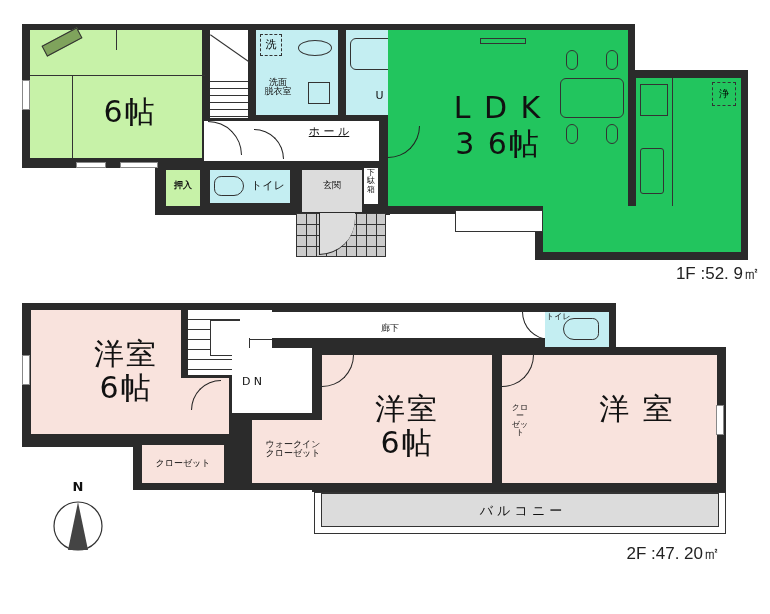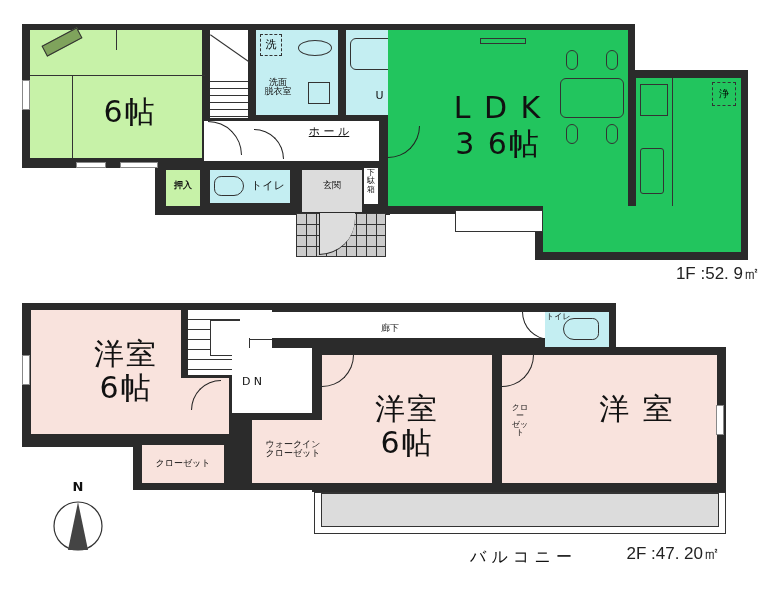--- a/index.html
+++ b/index.html
@@ -177,21 +177,21 @@
   <div class="room pink" style="left:502px;top:398px;width:36px;height:85px;">
     <div class="lbl" style="left:0;top:6px;width:36px;font-size:8px;">クロ
 ー
 ゼッ
 ト</div>
   </div>
   <div class="win" style="left:716px;top:405px;width:8px;height:30px;"></div>
 
   <div class="abs" style="left:314px;top:492px;width:412px;height:42px;border:1px solid #333;background:#fff;">
     <div class="room gray" style="left:6px;top:0;width:398px;height:34px;border:1px solid #333;">
-      <div class="lbl small" style="left:0;top:10px;width:398px;font-size:16px;margin-top:45px;">バ ル コ ニ ー</div>
+      <div class="lbl small" style="left:0;top:10px;width:398px;font-size:13px;">バ ル コ ニ ー</div>
     </div>
   </div>
 
   <div class="lbl area" style="left:560px;top:545px;width:160px;text-align:right;">2F :47. 20㎡</div>
 </div>
 
 <div class="abs" style="left:50px;top:480px;width:56px;height:80px;">
   <div class="lbl" style="left:18px;top:0;width:20px;font-size:13px;font-weight:bold;">N</div>
   <svg class="abs" style="left:0;top:18px;" width="56" height="56">
     <circle cx="28" cy="28" r="24" fill="none" stroke="#333" stroke-width="1.2"></circle>

